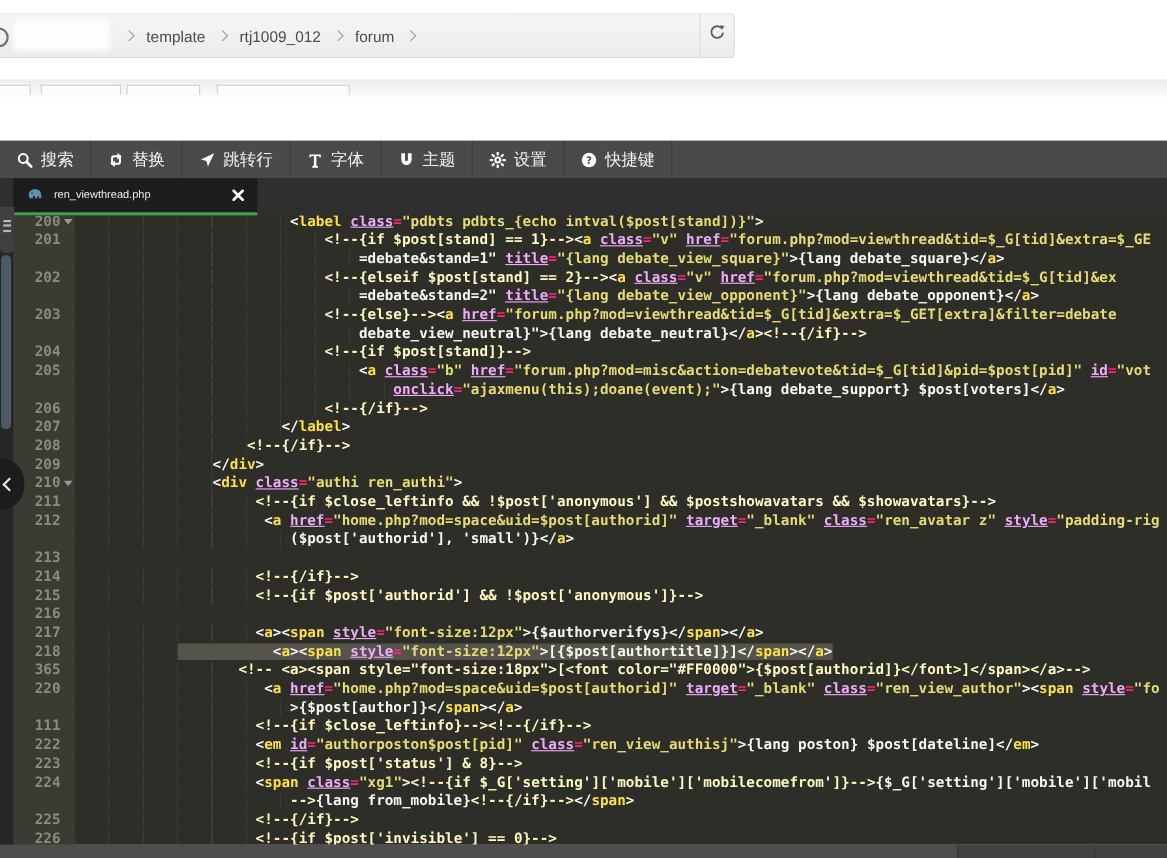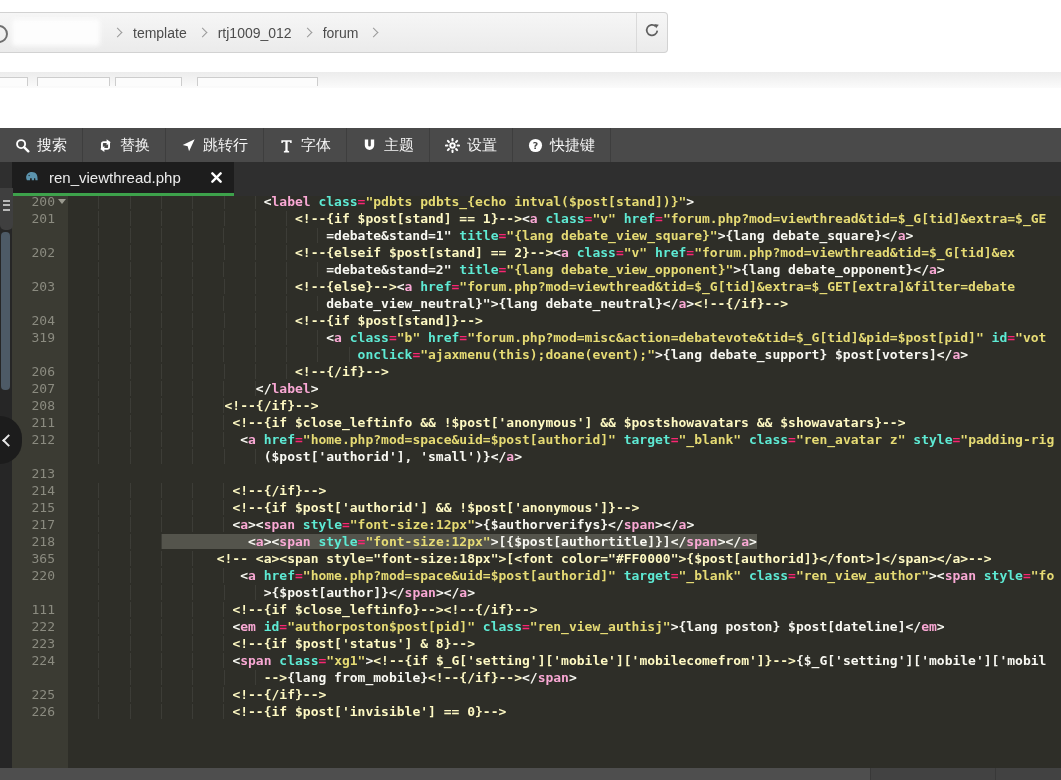--- a/index.html
+++ b/index.html
@@ -31,40 +31,40 @@
   .editor-wrap{position:absolute;left:0;top:128px;width:1061px;height:472px;background:#2e2e28;}
   .toolbar{height:34px;background:#4a4a4a;display:flex;align-items:stretch;}
   .tb{display:flex;align-items:center;gap:7px;padding:0 15px;border-right:1px solid #3e3e3e;
       color:#f5f5f5;font-size:15px;cursor:pointer;background:none;border-top:none;border-bottom:none;border-left:none;
       font-family:"Liberation Sans",sans-serif;}
   .tb .ticon{display:flex;align-items:center;}
 
   .tabbar{height:34px;background:#2f2f2f;position:relative;}
   .tab{position:absolute;left:12px;top:0;height:31px;width:222px;background:#1d1d1d;display:flex;
        align-items:center;gap:8px;padding:0 12px;box-sizing:border-box;cursor:pointer;}
-  .tab-label{font-size:15px;color:#ececec;white-space:nowrap;}
+  .tab-label{font-size:10px;color:#ececec;white-space:nowrap;}
   .tab-close{margin-left:auto;display:flex;align-items:center;cursor:pointer;}
   .tab-underline{position:absolute;left:12px;top:31px;width:222px;height:3px;}
 
   
   .ebody{position:absolute;left:0;top:68px;width:1061px;height:572px;overflow:hidden;background:#2e2e28;}
   .gutter-bg{position:absolute;left:12px;top:0;width:56px;height:100%;background:#3b3b33;}
   .rows{position:absolute;left:12px;top:-3px;right:0;}
   .row{display:flex;height:17px;line-height:17px;
        font-family:"DejaVu Sans Mono",monospace;font-size:13px;font-weight:700;}
   .ln{width:56px;flex:none;text-align:right;padding-right:13px;box-sizing:border-box;
-      color:#8b8b80;font-weight:400;position:relative;}
+      color:#8b8b80;font-weight:700;position:relative;}
   .fold{position:absolute;right:2px;top:6px;width:0;height:0;border-left:4px solid transparent;
         border-right:4px solid transparent;border-top:5px solid #9a9a8f;cursor:pointer;}
   .rc{white-space:pre;color:#f8f8f2;}
   .ind{background:repeating-linear-gradient(90deg,transparent 0 30.3px,rgba(255,255,255,0.07) 30.3px 31.3px);}
   .tk-p{color:#f8f8f2;}
-  .tk-t{color:#f9a8d4;}
+  .tk-t{color:#fde047;}
   .tk-o{color:#f92672;}
-  .tk-a{color:#5eead4;}
+  .tk-a{color:#f0abfc;text-decoration:underline;}
   .tk-s{color:#e6db74;}
   .tk-c{color:#fef9c3;}
   .hl{background:#54544c;}
 
   
   .leftstrip{position:absolute;left:0;top:68px;width:12px;height:572px;background:#262626;}
   .grip{position:absolute;left:0;top:60px;width:13px;height:42px;background:#3f3f3f;
         border-radius:0 0 5px 5px;padding-top:9px;box-sizing:border-box;cursor:grab;z-index:5;}
   .grip i{display:block;width:7px;height:2px;background:#b9b9b9;margin:2.5px auto;}
   .vthumb{position:absolute;left:1px;top:104px;width:9px;height:158px;background:#4d5a66;border-radius:4px;cursor:pointer;z-index:5;}
@@ -232,40 +232,48 @@
           </div>
           <div class="row">
             <div class="ln"></div>
             <div class="rc"><span class="ind">                                 </span><span class="tk-p">debate_view_neutral}"&gt;{lang debate_neutral}&lt;/</span><span class="tk-t">a</span><span class="tk-p">&gt;</span><span class="tk-c">&lt;!--{/if}--&gt;</span></div>
           </div>
           <div class="row">
             <div class="ln">204</div>
             <div class="rc"><span class="ind">                             </span><span class="tk-c">&lt;!--{if $post[stand]}--&gt;</span></div>
           </div>
           <div class="row">
-            <div class="ln">319</div>
+            <div class="ln">205</div>
             <div class="rc"><span class="ind">                                 </span><span class="tk-p">&lt;</span><span class="tk-t">a</span><span class="tk-p"> </span><span class="tk-a">class</span><span class="tk-o">=</span><span class="tk-s">"b"</span><span class="tk-p"> </span><span class="tk-a">href</span><span class="tk-o">=</span><span class="tk-s">"forum.php?mod=misc&amp;action=debatevote&amp;tid=$_G[tid]&amp;pid=$post[pid]"</span><span class="tk-p"> </span><span class="tk-a">id</span><span class="tk-o">=</span><span class="tk-s">"vot</span></div>
           </div>
           <div class="row">
             <div class="ln"></div>
             <div class="rc"><span class="ind">                                     </span><span class="tk-a">onclick</span><span class="tk-o">=</span><span class="tk-s">"ajaxmenu(this);doane(event);"</span><span class="tk-p">&gt;{lang debate_support} $post[voters]&lt;/</span><span class="tk-t">a</span><span class="tk-p">&gt;</span></div>
           </div>
           <div class="row">
             <div class="ln">206</div>
             <div class="rc"><span class="ind">                             </span><span class="tk-c">&lt;!--{/if}--&gt;</span></div>
           </div>
           <div class="row">
             <div class="ln">207</div>
             <div class="rc"><span class="ind">                        </span><span class="tk-p">&lt;/</span><span class="tk-t">label</span><span class="tk-p">&gt;</span></div>
           </div>
           <div class="row">
             <div class="ln">208</div>
             <div class="rc"><span class="ind">                    </span><span class="tk-c">&lt;!--{/if}--&gt;</span></div>
           </div>
           <div class="row">
+            <div class="ln">209</div>
+            <div class="rc"><span class="ind">                </span><span class="tk-p">&lt;/</span><span class="tk-t">div</span><span class="tk-p">&gt;</span></div>
+          </div>
+          <div class="row">
+            <div class="ln">210<span class="fold"></span></div>
+            <div class="rc"><span class="ind">                </span><span class="tk-p">&lt;</span><span class="tk-t">div</span><span class="tk-p"> </span><span class="tk-a">class</span><span class="tk-o">=</span><span class="tk-s">"authi ren_authi"</span><span class="tk-p">&gt;</span></div>
+          </div>
+          <div class="row">
             <div class="ln">211</div>
             <div class="rc"><span class="ind">                     </span><span class="tk-c">&lt;!--{if $close_leftinfo &amp;&amp; !$post['anonymous'] &amp;&amp; $postshowavatars &amp;&amp; $showavatars}--&gt;</span></div>
           </div>
           <div class="row">
             <div class="ln">212</div>
             <div class="rc"><span class="ind">                      </span><span class="tk-p">&lt;</span><span class="tk-t">a</span><span class="tk-p"> </span><span class="tk-a">href</span><span class="tk-o">=</span><span class="tk-s">"home.php?mod=space&amp;uid=$post[authorid]"</span><span class="tk-p"> </span><span class="tk-a">target</span><span class="tk-o">=</span><span class="tk-s">"_blank"</span><span class="tk-p"> </span><span class="tk-a">class</span><span class="tk-o">=</span><span class="tk-s">"ren_avatar z"</span><span class="tk-p"> </span><span class="tk-a">style</span><span class="tk-o">=</span><span class="tk-s">"padding-rig</span></div>
           </div>
           <div class="row">
             <div class="ln"></div>
             <div class="rc"><span class="ind">                         </span><span class="tk-p">($post['authorid'], 'small')}&lt;/</span><span class="tk-t">a</span><span class="tk-p">&gt;</span></div>
@@ -274,20 +282,24 @@
             <div class="ln">213</div>
             <div class="rc"></div>
           </div>
           <div class="row">
             <div class="ln">214</div>
             <div class="rc"><span class="ind">                     </span><span class="tk-c">&lt;!--{/if}--&gt;</span></div>
           </div>
           <div class="row">
             <div class="ln">215</div>
             <div class="rc"><span class="ind">                     </span><span class="tk-c">&lt;!--{if $post['authorid'] &amp;&amp; !$post['anonymous']}--&gt;</span></div>
+          </div>
+          <div class="row">
+            <div class="ln">216</div>
+            <div class="rc"></div>
           </div>
           <div class="row">
             <div class="ln">217</div>
             <div class="rc"><span class="ind">                     </span><span class="tk-p">&lt;</span><span class="tk-t">a</span><span class="tk-p">&gt;&lt;</span><span class="tk-t">span</span><span class="tk-p"> </span><span class="tk-a">style</span><span class="tk-o">=</span><span class="tk-s">"font-size:12px"</span><span class="tk-p">&gt;{$authorverifys}&lt;/</span><span class="tk-t">span</span><span class="tk-p">&gt;&lt;/</span><span class="tk-t">a</span><span class="tk-p">&gt;</span></div>
           </div>
           <div class="row">
             <div class="ln">218</div>
             <div class="rc"><span class="ind">            </span><span class="hl">           <span class="tk-p">&lt;</span><span class="tk-t">a</span><span class="tk-p">&gt;&lt;</span><span class="tk-t">span</span><span class="tk-p"> </span><span class="tk-a">style</span><span class="tk-o">=</span><span class="tk-s">"font-size:12px"</span><span class="tk-p">&gt;[{$post[authortitle]}]&lt;/</span><span class="tk-t">span</span><span class="tk-p">&gt;&lt;/</span><span class="tk-t">a</span><span class="tk-p">&gt;</span></span></div>
           </div>
           <div class="row">

